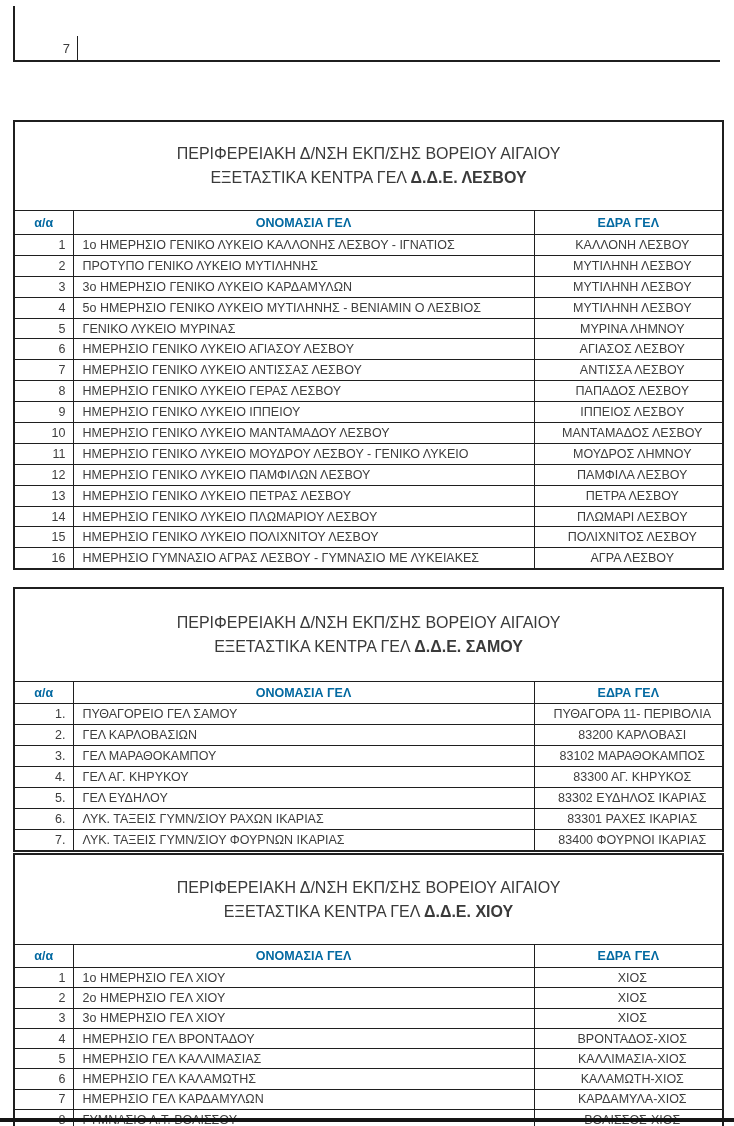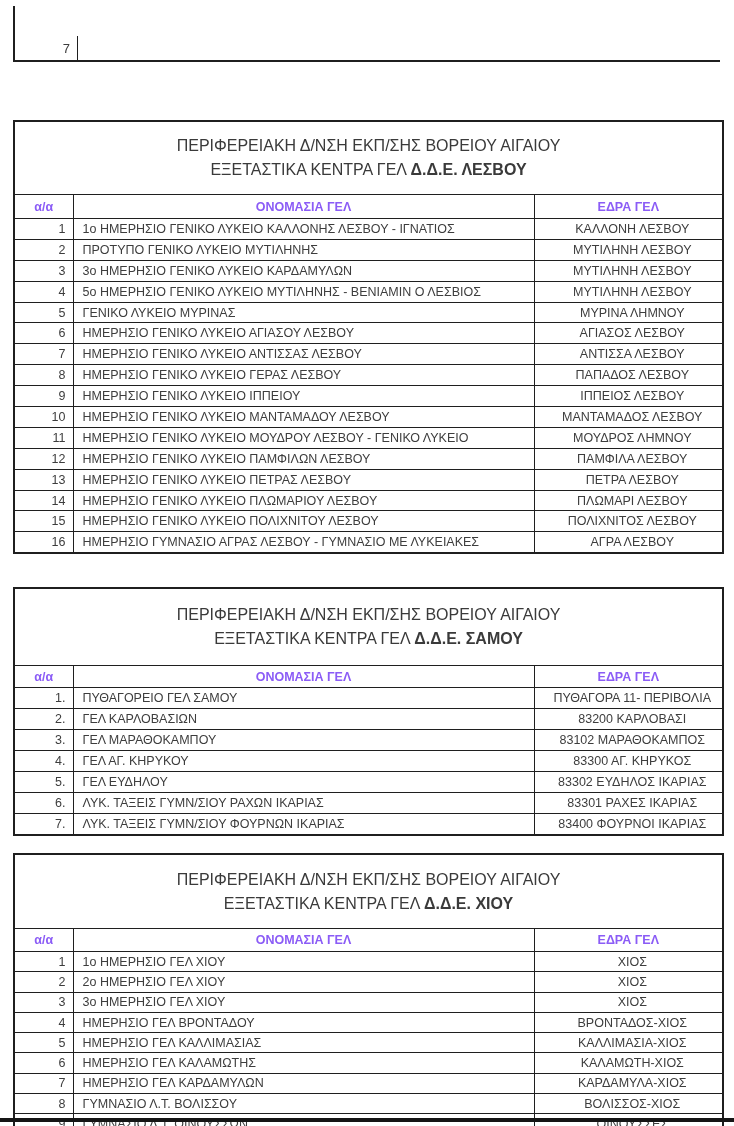--- a/index.html
+++ b/index.html
@@ -18,25 +18,25 @@
   .fragment-row .fc-num{width:57px;justify-content:flex-end;padding-right:7px;border-right:1.6px solid #1f1f1f;}
   .fragment-row .fc-name{flex:1;padding-left:9px;}
   .fragment-row .fc-seat{width:180px;padding-left:9px;border-left:1.6px solid #1f1f1f;border-right:2px solid #1f1f1f;}
   
   table.doc-table{
     position:absolute;left:13px;width:709px;
     border-collapse:collapse;table-layout:fixed;
     border:2.2px solid #1f1f1f;
   }
   table.doc-table td{border:1.5px solid #1f1f1f;overflow:hidden;white-space:nowrap;}
-  .title-cell{text-align:center;vertical-align:middle;padding:12px 0;margin-top:10px;}
+  .title-cell{text-align:center;vertical-align:middle;padding:20px 0;margin-top:10px;}
   .title-line{font-size:16px;line-height:24px;color:#3a3a3a;}
   .title-bold{font-weight:700;}
   tr.header-row td{
-    font-weight:700;font-size:12.5px;text-align:center;vertical-align:middle;color:#8b5cf6;
+    font-weight:700;font-size:12.5px;text-align:center;vertical-align:middle;color:#0369a1;
   }
   td.c-num{text-align:right;padding-right:7px;font-size:12.5px;}
   td.c-name{text-align:left;padding-left:9px;font-size:12.5px;margin-left:8px;}
   td.c-seat{text-align:center;padding-left:9px;font-size:12.5px;}
   
   .table-lesvou{top:120px;}
   .table-lesvou .title-cell{height:48px;}
   .table-lesvou tr.header-row{height:24px;}
   .table-lesvou tbody.rows tr{height:20.9px;}
   .table-samou{top:587px;}

